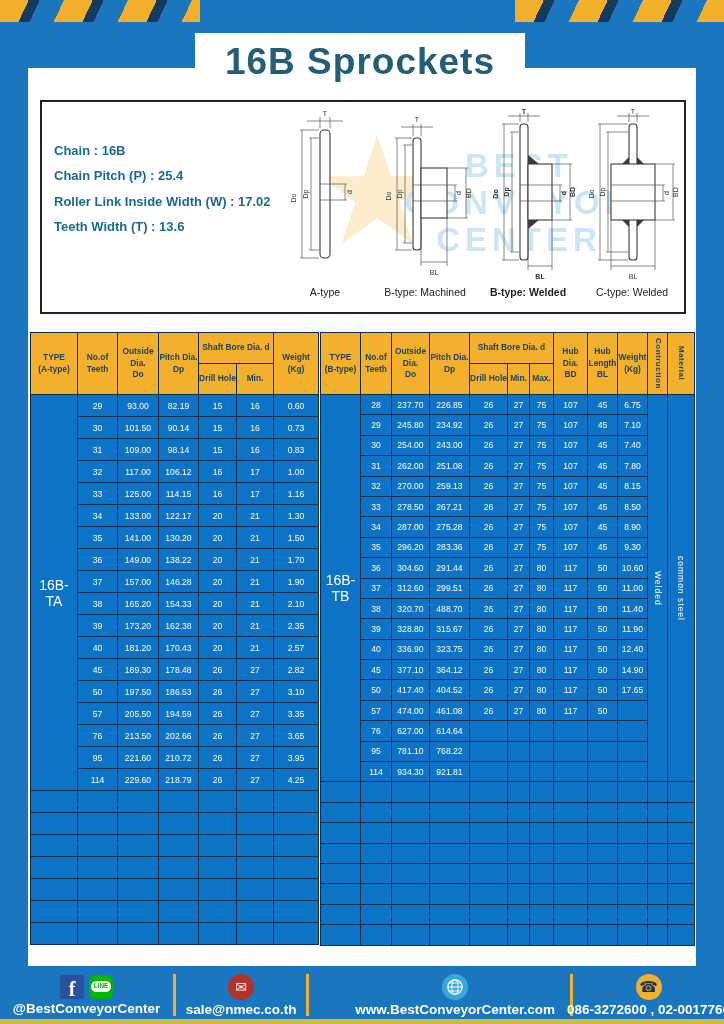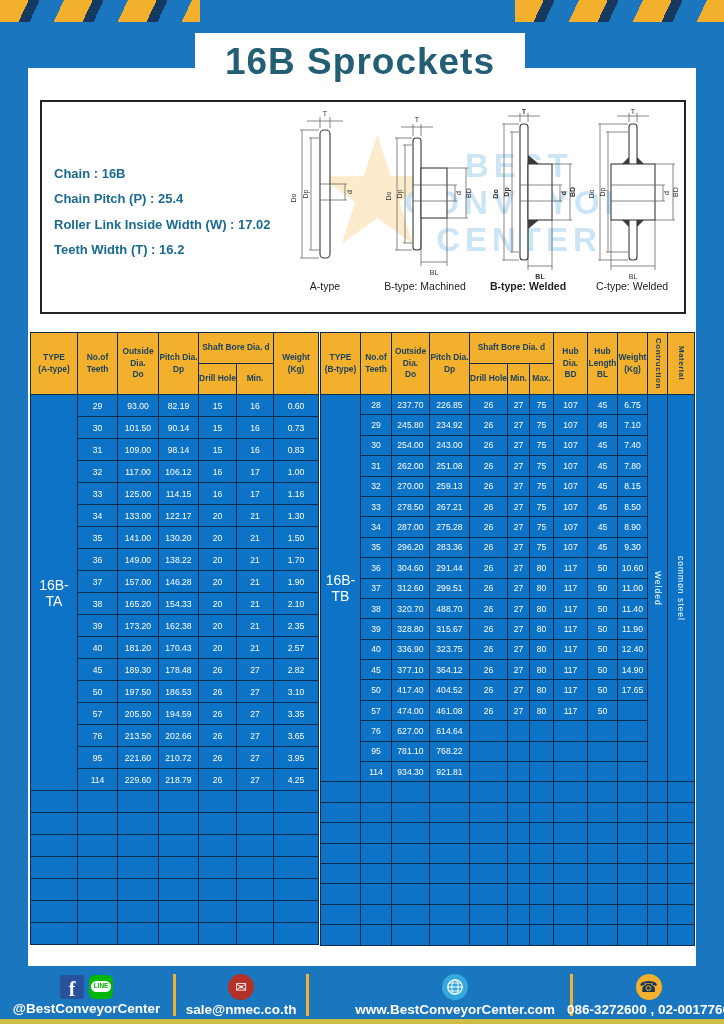--- a/index.html
+++ b/index.html
@@ -21,30 +21,30 @@
   .title-box{
     position:absolute;left:195px;top:33px;width:330px;height:58px;background:#ffffff;
     display:flex;align-items:center;justify-content:center;
     font-size:37px;font-weight:bold;color:#235e74;letter-spacing:1px;
   }
   
   .diagram-box{
     position:absolute;left:40px;top:100px;width:646px;height:214px;
     background:#fff;border:2.5px solid #222;box-sizing:border-box;
   }
-  .specs{position:absolute;left:12px;top:59px;width:232px;
+  .specs{position:absolute;left:12px;top:36px;width:232px;
     font-size:13px;font-weight:bold;color:#1a6b8f;line-height:1.95;}
   .wm-star{position:absolute;left:268px;top:14px;font-size:150px;line-height:1;
     color:rgba(242,176,44,.24);pointer-events:none;}
   .wm-text{position:absolute;left:342px;top:46px;width:270px;text-align:center;
     font-size:33px;font-weight:bold;color:rgba(70,160,215,.28);
     letter-spacing:5px;line-height:1.12;pointer-events:none;}
   .diag{position:absolute;top:6px;width:100px;height:202px;}
   .diag svg{display:block;}
-  .diag-label{position:absolute;top:172px;width:100%;text-align:center;
+  .diag-label{position:absolute;top:178px;width:100%;text-align:center;
     font-size:10.5px;color:#222;}
   .d0{left:233px;} .d1{left:333px;} .d2{left:436px;font-weight:bold;} .d3{left:540px;}
   .dim{stroke:#555;stroke-width:.7;fill:none;}
   .part{stroke:#3a3a3a;stroke-width:1.1;fill:#fff;}
   .weld{fill:#3a3a3a;stroke:none;}
   .dimtxt{font-size:7px;fill:#333;font-family:"Liberation Sans",sans-serif;}
   
   table{border-collapse:collapse;table-layout:fixed;position:absolute;background:#0d73c6;}
   .tblA{left:30px;top:332px;width:288px;}
   .tblB{left:320px;top:332px;width:374px;}
@@ -91,21 +91,21 @@
 <div class="title-box">16B Sprockets</div>
 
 <div class="diagram-box">
   <div class="wm-star">★</div>
   <div class="wm-text">BEST CONVEYOR CENTER</div>
 
   <div class="specs">
     <div>Chain : 16B</div>
     <div>Chain Pitch (P) : 25.4</div>
     <div>Roller Link Inside Width (W) : 17.02</div>
-    <div>Teeth Width (T) : 16.2</div>
+    <div>Teeth Width (T) : 13.6</div>
   </div>
 
   <div class="diag d0">
     <svg width="100" height="178" viewBox="0 0 100 178">
       <rect class="part" x="45" y="22" width="10" height="128" rx="4"></rect>
       <line class="dim" x1="45" y1="76" x2="55" y2="76"></line>
         <line class="dim" x1="45" y1="92" x2="55" y2="92"></line>
       <line class="dim" x1="45" y1="20" x2="45" y2="9"></line>
         <line class="dim" x1="55" y1="20" x2="55" y2="9"></line>
       <line class="dim" x1="32" y1="13" x2="68" y2="13"></line>

